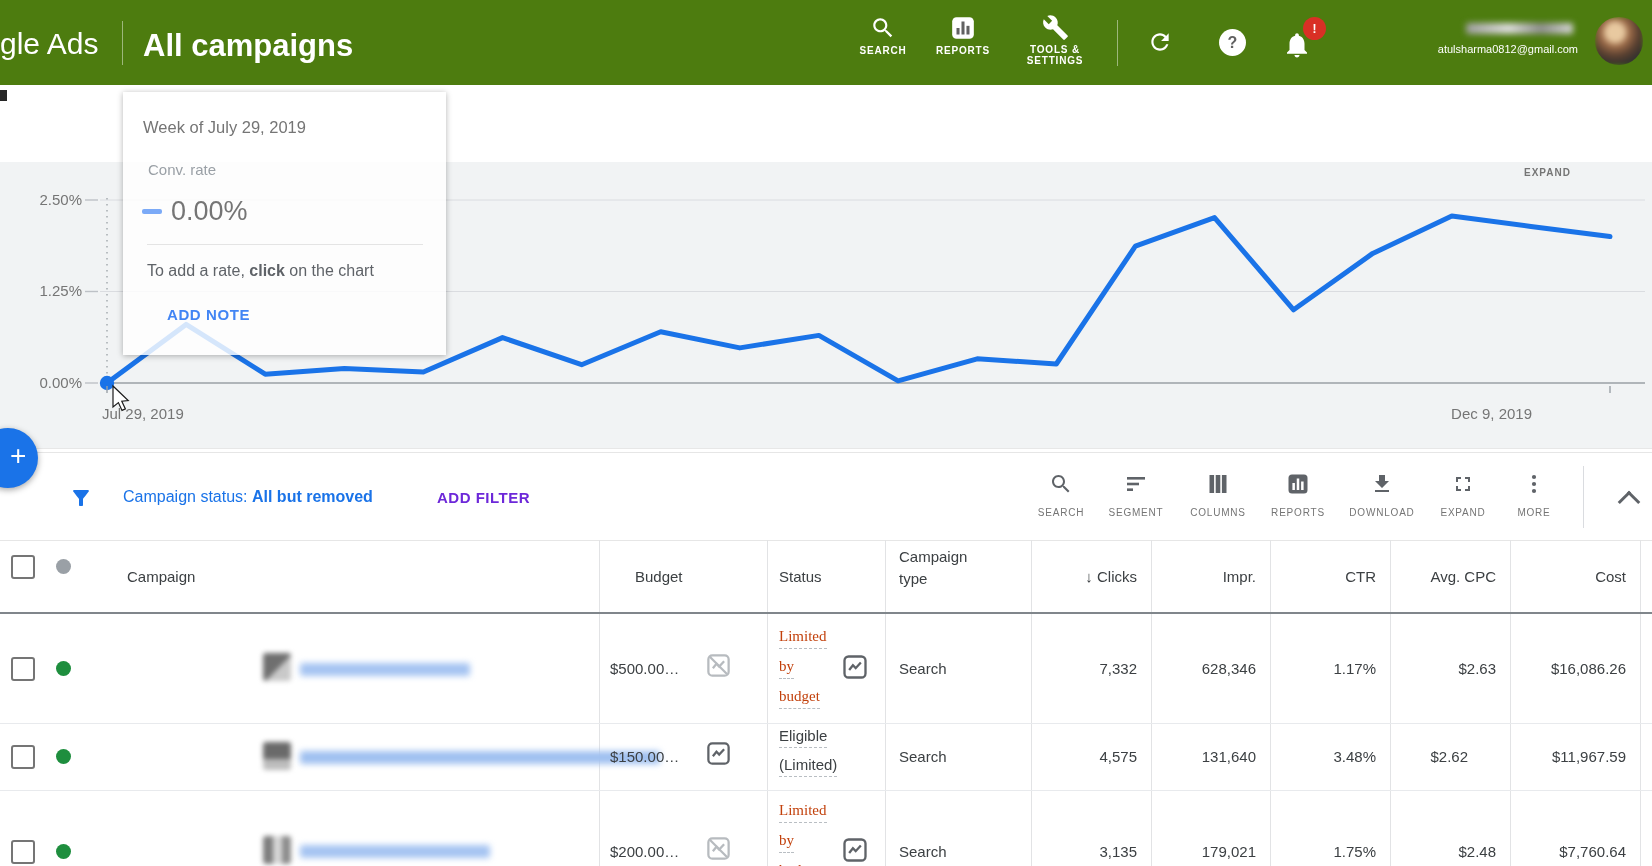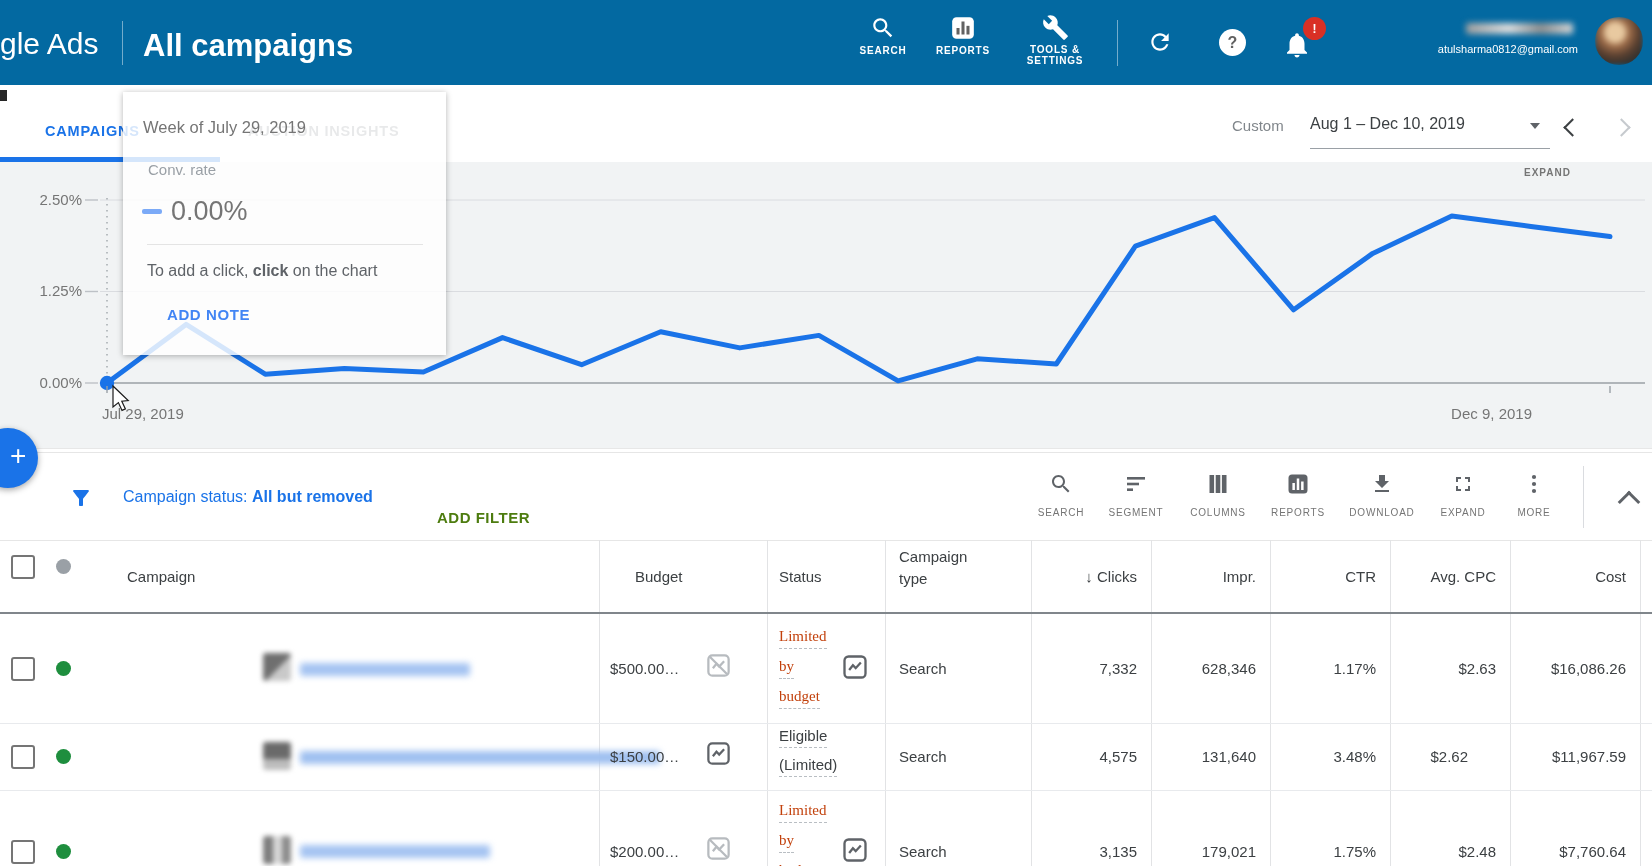--- a/index.html
+++ b/index.html
@@ -1,20 +1,20 @@
 <!DOCTYPE html>
 <html><head>
 <meta charset="utf-8">
 <style>
   html,body{margin:0;padding:0;background:#ffffff;}
   .page{position:relative;width:1652px;height:866px;overflow:hidden;background:#fff;
         font-family:"Liberation Sans",sans-serif;color:#3c4043;}
   .abs{position:absolute;}
   
-  .topbar{position:absolute;left:0;top:0;width:1652px;height:85px;background:#0369a1;color:#fff;}
+  .topbar{position:absolute;left:0;top:0;width:1652px;height:85px;background:#4d7c0f;color:#fff;}
   .tb-label{font-size:10px;font-weight:bold;letter-spacing:.8px;text-align:center;color:#fff;}
   .tb-divider{background:rgba(255,255,255,.45);width:1px;}
   .badge{background:#d93025;border-radius:50%;color:#fff;font-weight:bold;font-size:12px;
          display:flex;align-items:center;justify-content:center;}
   .avatar{border-radius:50%;overflow:hidden;}
   .avatar .ph{width:100%;height:100%;filter:blur(2px);
     background:radial-gradient(circle at 42% 32%,#e8c9a0 0 18%,#9a6a48 34%,#5a4030 55%,#30302e 78%,#555 100%);}
   .blur{filter:blur(3px);border-radius:2px;}
   .blur2{filter:blur(2.5px);border-radius:3px;}
   
@@ -118,32 +118,20 @@
       <span>!</span>
     </div>
 
     <div class="abs blur" style="left:1466px;top:23px;width:107px;height:11px;background:linear-gradient(90deg,#9e9e9e,#dedede 40%,#8f8f8f 70%,#d6d6d6);"></div>
     <div class="abs" style="left:1280px;top:43px;width:298px;text-align:right;font-size:11px;color:#fff;">atulsharma0812@gmail.com</div>
     <div class="abs avatar" style="left:1595px;top:17px;width:48px;height:48px;cursor:pointer;">
       <div class="ph"></div>
     </div>
   </div>
 
-  <div class="abs" style="left:0;top:85px;width:1652px;height:77px;background:#fff;">
-    <div class="abs tab active" style="left:45px;top:38px;cursor:pointer;">CAMPAIGNS</div>
-    <div class="abs tab idle" style="left:248px;top:38px;cursor:pointer;">AUCTION INSIGHTS</div>
-    <div class="abs indicator" style="left:0;top:72px;width:220px;"></div>
-
-    <div class="abs" style="left:1232px;top:32px;font-size:15px;color:#80868b;">Custom</div>
-    <div class="abs" style="left:1310px;top:30px;font-size:16px;font-weight:500;color:#3c4043;cursor:pointer;">Aug 1 – Dec 10, 2019</div>
-    <div class="abs" style="left:1310px;top:63px;width:240px;height:1px;background:#9aa0a6;"></div>
-    <div class="abs caret" style="left:1530px;top:38px;cursor:pointer;"></div>
-    <span class="abs chev prev" style="left:1566px;top:36px;cursor:pointer;"></span>
-    <span class="abs chev next" style="left:1615px;top:36px;cursor:pointer;"></span>
-  </div>
   <div class="abs" style="left:0;top:90px;width:7px;height:11px;background:#262626;"></div>
 
   <div class="chart">
     <svg width="1652" height="286" viewBox="0 0 1652 286">
       <line x1="100" y1="38" x2="1645" y2="38" stroke="#dadce0" stroke-width="1"></line>
       <line x1="100" y1="129.5" x2="1645" y2="129.5" stroke="#dadce0" stroke-width="1"></line>
       <line x1="100" y1="221" x2="1645" y2="221" stroke="#9aa0a6" stroke-width="1.6"></line>
       <line x1="85" y1="38" x2="98" y2="38" stroke="#bdc1c6" stroke-width="1.4"></line>
       <line x1="85" y1="129.5" x2="98" y2="129.5" stroke="#bdc1c6" stroke-width="1.4"></line>
       <line x1="85" y1="221" x2="98" y2="221" stroke="#bdc1c6" stroke-width="1.4"></line>
@@ -163,40 +151,40 @@
   </div>
 
   <div class="tooltip">
     <div class="abs tt-title" style="left:20px;top:26px;">Week of July 29, 2019</div>
     <div class="abs tt-metric" style="left:25px;top:69px;">Conv. rate</div>
     <div class="abs" style="left:19px;top:104px;">
       <span class="tt-dash"></span><span class="tt-value">0.00%</span>
     </div>
     <div class="abs" style="left:24px;top:152px;width:276px;height:1px;background:#e4e4e4;"></div>
     <div class="abs tt-note" style="left:24px;top:170px;">
-      <span>To add a click, </span><b>click</b><span> on the chart</span>
+      <span>To add a rate, </span><b>click</b><span> on the chart</span>
     </div>
     <div class="abs tt-action" style="left:44px;top:214px;cursor:pointer;">ADD NOTE</div>
   </div>
 
   <div class="fab">
     <span>+</span>
   </div>
 
   <div class="hline" style="top:452px;"></div>
   <div class="hline" style="top:540px;"></div>
 
   <svg class="abs" style="left:69px;top:486px;cursor:pointer;" width="24" height="24" viewBox="0 0 24 24">
     <path fill="#1a73e8" d="M4.25 5.61C6.27 8.2 10 13 10 13v6c0 .55.45 1 1 1h2c.55 0 1-.45 1-1v-6s3.72-4.8 5.74-7.39C20.25 4.95 19.78 4 18.95 4H5.04c-.83 0-1.3.95-.79 1.61z"></path>
   </svg>
   <div class="abs filt-text" style="left:123px;top:488px;cursor:pointer;">
     <span>Campaign status:</span>
     <b>All but removed</b>
   </div>
-  <div class="abs" style="left:437px;top:489px;font-size:15px;font-weight:bold;letter-spacing:.5px;color:#4d7c0f;cursor:pointer;margin-top:20px;">ADD FILTER</div>
+  <div class="abs" style="left:437px;top:489px;font-size:15px;font-weight:bold;letter-spacing:.5px;color:#6d28d9;cursor:pointer;">ADD FILTER</div>
 
   <div class="tool" style="left:1023px;">
     <svg style="margin:0 auto;" width="24" height="24" viewBox="0 0 24 24">
         <path fill="#5f6368" d="M15.5 14h-.79l-.28-.27C15.41 12.59 16 11.11 16 9.5 16 5.91 13.09 3 9.5 3S3 5.91 3 9.5 5.91 16 9.5 16c1.61 0 3.09-.59 4.23-1.57l.27.28v.79l5 4.99L20.49 19l-4.99-5zm-6 0C7.01 14 5 11.99 5 9.5S7.01 5 9.5 5 14 7.01 14 9.5 11.99 14 9.5 14z"></path>
       </svg>
     <div class="tlabel">SEARCH</div>
   </div>
   <div class="tool" style="left:1098px;">
     <svg style="margin:0 auto;" width="24" height="24" viewBox="0 0 24 24">
       <rect x="3" y="5" width="18" height="2.6" fill="#5f6368"></rect>

